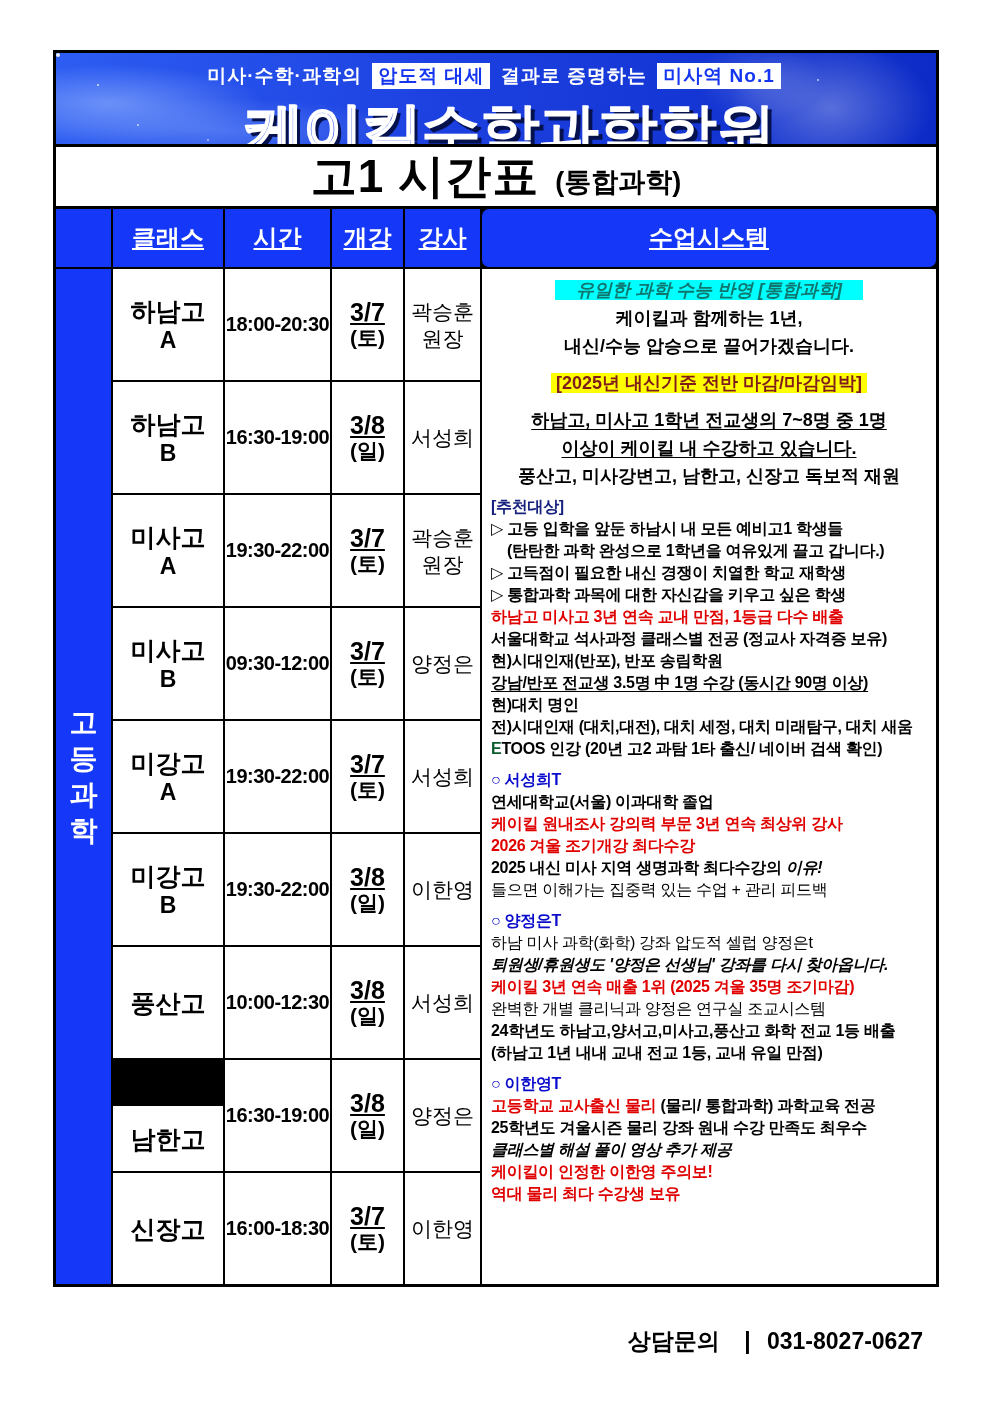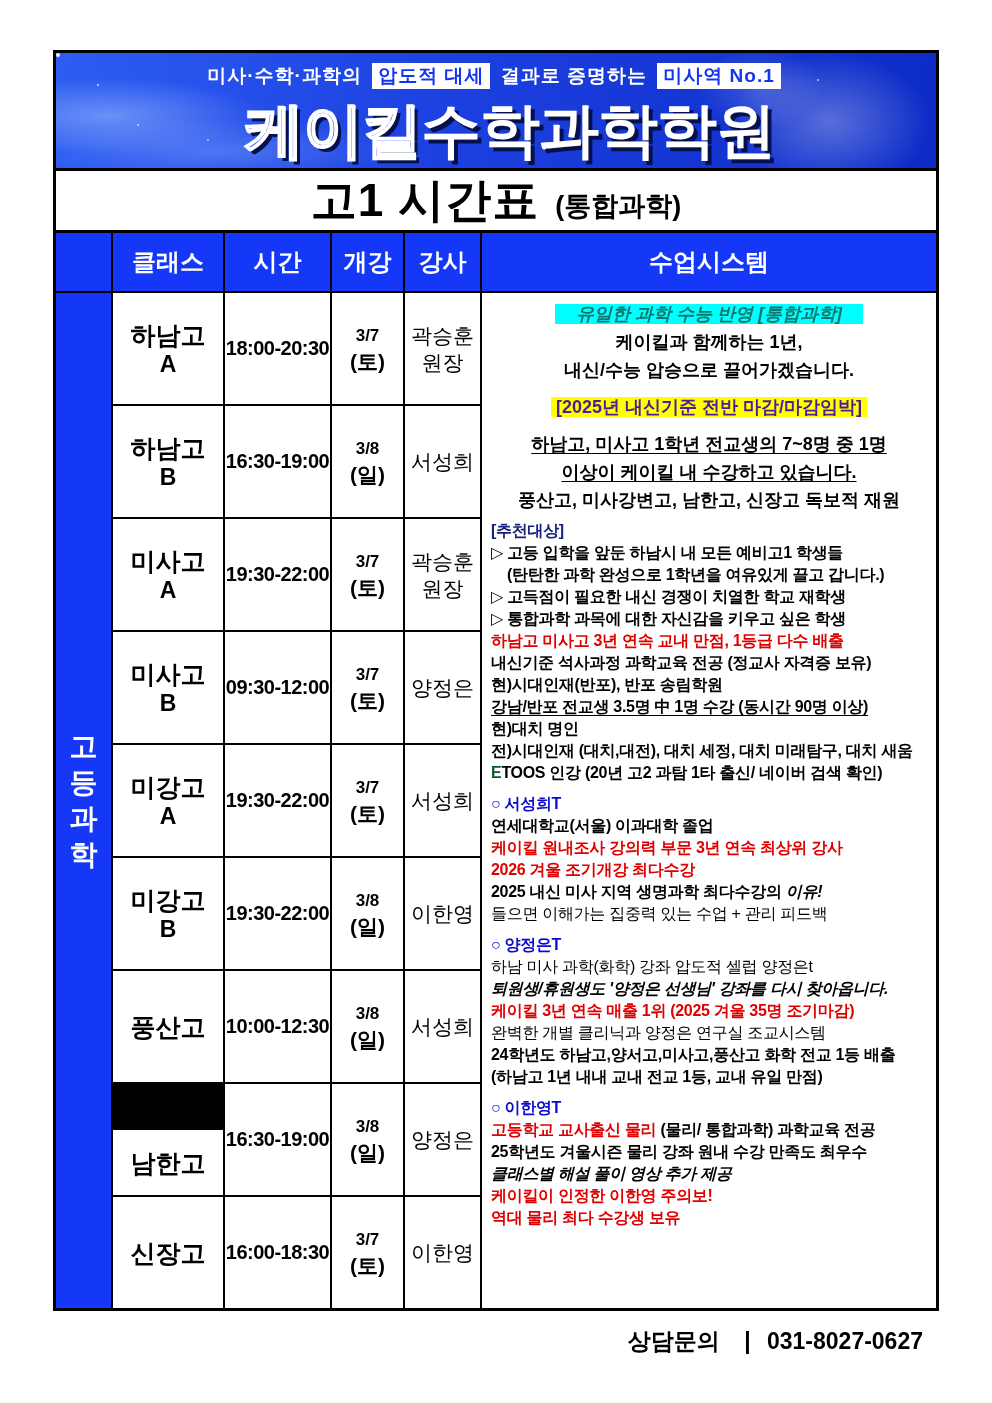--- a/index.html
+++ b/index.html
@@ -8,21 +8,21 @@
     width:992px; height:1403px; position:relative; overflow:hidden;
     font-family:"Liberation Sans","DejaVu Sans",sans-serif; color:#000;
   }
   .poster {
     position:absolute; left:53px; top:50px; width:886px;
     border:3px solid #000; background:#fff;
   }
 
   
   .banner {
-    position:relative; height:118px; overflow:hidden;
+    position:relative; height:94px; overflow:hidden;
     border-bottom:3px solid #000;
     background:
       radial-gradient(ellipse 140px 95px at 88% 60%, rgba(255,255,255,.30), rgba(255,255,255,0) 72%),
       radial-gradient(ellipse 90px 60px at 80% 30%, rgba(255,255,255,.18), rgba(255,255,255,0) 70%),
       radial-gradient(ellipse 220px 55px at 6% 55%, rgba(160,190,255,.55), rgba(160,190,255,0) 70%),
       radial-gradient(ellipse 260px 45px at 18% 85%, rgba(140,175,255,.40), rgba(140,175,255,0) 72%),
       linear-gradient(100deg,#2d5df2 0%,#1c40e0 45%,#0c2bc6 100%);
   }
   .banner::after {
     content:""; position:absolute; left:0; top:0; width:4px; height:4px; border-radius:50%;
@@ -66,35 +66,35 @@
   .title-sub  { font-size:27px; font-weight:800; margin-left:16px; padding-top:10px; }
 
   
   .grid {
     display:grid; background:#000; gap:2px;
     grid-template-columns:55px 110px 105px 71px 75px 1fr;
     grid-template-rows:58px repeat(9,111px);
   }
   .hcell {
     background:#1537f7; color:#fff; font-size:24px; font-weight:800;
-    display:flex; align-items:center; justify-content:center;
+    display:flex; align-items:center; justify-content:center;text-decoration:underline;
   }
   .side {
     background:#1537f7; grid-column:1; grid-row:2 / 11;
     display:flex; flex-direction:column; align-items:center; justify-content:center;
     color:#fff; font-size:28px; font-weight:800; line-height:36px;
   }
   .cell {
     background:#fff; display:flex; flex-direction:column;
     align-items:center; justify-content:center; text-align:center;
   }
   .cls-name { font-size:25px; font-weight:800; line-height:30px; }
   .cls-sec  { font-size:23px; font-weight:800; line-height:28px; }
   .time     { font-size:20px; font-weight:800; letter-spacing:-0.5px; }
-  .date-d   { font-size:17px; font-weight:800; line-height:26px; }
+  .date-d   { font-size:25px; font-weight:800; line-height:26px;text-decoration:underline; }
   .date-w   { font-size:21px; font-weight:800; line-height:26px; }
   .teacher  { font-size:21px; font-weight:400; line-height:27px; padding:0 4px; }
 
   
   .info {
     background:#fff; grid-column:6; grid-row:2 / 11;
     padding:7px 9px; overflow:hidden;
   }
   .line { white-space:nowrap; overflow:hidden; }
   .la { font-size:18px;   line-height:28px; }
@@ -106,21 +106,21 @@
   .b    { font-weight:700; }
   .n    { font-weight:400; }
   .r    { color:#e00000; font-weight:700; }
   .t    { color:#0b0bcc; font-weight:800; }
   .bi   { font-weight:700; font-style:italic; }
   .ind  { padding-left:16px; }
   .mt6  { margin-top:6px; }
   .mt8  { margin-top:9px; }
   .gap8 { height:9px; }
   .hl-cyan   { background:#00ffff; color:#0f766e; font-weight:800; font-style:italic; padding:0 21px; }
-  .hl-yellow { background:#ffff00; color:#4c1d95; font-weight:800; padding:0 5px; }
+  .hl-yellow { background:#ffff00; color:#7f1d1d; font-weight:800; padding:0 5px; }
   .sp-green { color:#0a5c2f; }
   .sp-red   { color:#e00000; }
   .sp-i     { font-style:italic; }
 
   
   .footer {
     position:absolute; left:37px; top:1326px; width:886px;
     text-align:right; font-size:23px; font-weight:800;
   }
   .footer .divider { margin:0 10px 0 18px; font-weight:700; }
@@ -147,21 +147,21 @@
     <span class="title-sub">(통합과학)</span>
   </div>
 
   <div class="grid">
     <div class="hcell"></div>
 
   <div class="hcell">클래스</div>
       <div class="hcell">시간</div>
       <div class="hcell">개강</div>
       <div class="hcell">강사</div>
-      <div class="hcell" style="grid-column: 6;">수업시스템</div>
+      <div class="hcell" style="grid-column: 6; border-radius: 7px;">수업시스템</div>
       <div class="side">
         <div class="">고</div>
         <div class="">등</div>
         <div class="">과</div>
         <div class="">학</div>
       </div>
       <div class="cell" style="grid-area: 2 / 2;">
         <div class="cls-name">하남고</div>
         <div class="cls-sec">A</div>
       </div>
@@ -293,21 +293,21 @@
         <div class="line gap8"></div>
         <div class="line la center cb u">하남고, 미사고 1학년 전교생의 7~8명 중 1명</div>
         <div class="line la center cb u">이상이 케이킬 내 수강하고 있습니다.</div>
         <div class="line la center cb">풍산고, 미사강변고, 남한고, 신장고 독보적 재원</div>
         <div class="line lb navy mt6">[추천대상]</div>
         <div class="line lb b">▷ 고등 입학을 앞둔 하남시 내 모든 예비고1 학생들</div>
         <div class="line lb b ind">(탄탄한 과학 완성으로 1학년을 여유있게 끌고 갑니다.)</div>
         <div class="line lb b">▷ 고득점이 필요한 내신 경쟁이 치열한 학교 재학생</div>
         <div class="line lb b">▷ 통합과학 과목에 대한 자신감을 키우고 싶은 학생</div>
         <div class="line lb r">하남고 미사고 3년 연속 교내 만점, 1등급 다수 배출</div>
-        <div class="line lb b">내신기준 석사과정 과학교육 전공 (정교사 자격증 보유)</div>
+        <div class="line lb b">서울대학교 석사과정 클래스별 전공 (정교사 자격증 보유)</div>
         <div class="line lb b">현)시대인재(반포), 반포 송림학원</div>
         <div class="line lb b u">강남/반포 전교생 3.5명 中 1명 수강 (동시간 90명 이상)</div>
         <div class="line lb b">현)대치 명인</div>
         <div class="line lb b">전)시대인재 (대치,대전), 대치 세정, 대치 미래탐구, 대치 새움</div>
         <div class="line lb b"><span class="sp-green">E</span><span>TOOS 인강 (20년 고2 과탐 1타 출신/ 네이버 검색 확인)</span></div>
         <div class="line lb t mt8">○ 서성희T</div>
         <div class="line lb b">연세대학교(서울) 이과대학 졸업</div>
         <div class="line lb r">케이킬 원내조사 강의력 부문 3년 연속 최상위 강사</div>
         <div class="line lb r">2026 겨울 조기개강 최다수강</div>
         <div class="line lb b"><span>2025 내신 미사 지역 생명과학 최다수강의 </span><span class="sp-i">이유!</span></div>

